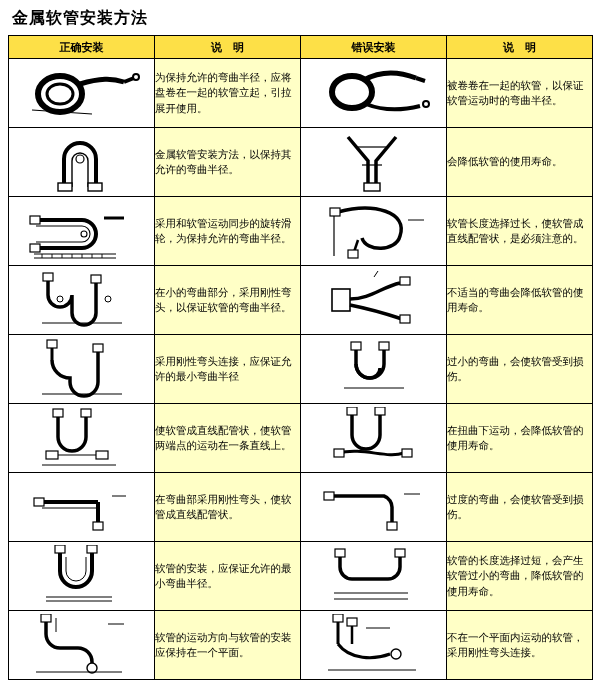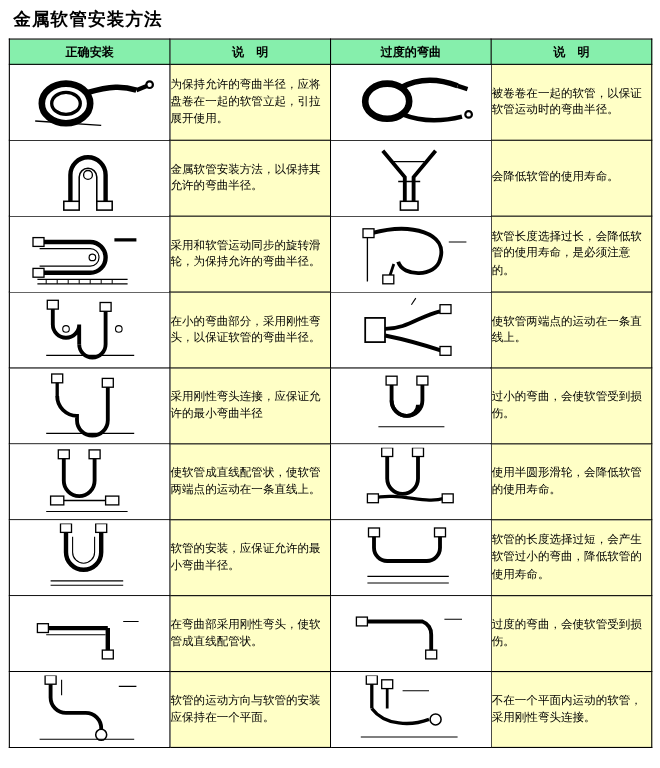--- a/index.html
+++ b/index.html
@@ -33,21 +33,21 @@
     width: 584px;
     table-layout: fixed;
     border: 1px solid #000;
   }
   table.matrix td, table.matrix th {
     border: 1px solid #000;
     vertical-align: middle;
     padding: 0;
   }
   .hdr {
-    background: #86efac;
+    background: #fde047;
     text-align: center;
     font-size: 11px;
     font-weight: bold;
     height: 22px;
     color: #000;
   }
   col.c-img { width: 146px; }
   col.c-txt { width: 146px; }
   .img-cell {
     background: #ffffff;
@@ -82,21 +82,21 @@
     <colgroup>
       <col class="c-img">
         <col class="c-txt">
         <col class="c-img">
         <col class="c-txt">
     </colgroup>
     <tbody>
         <tr>
       <th class="hdr">正确安装</th>
       <th class="hdr">说　明</th>
-      <th class="hdr">过度的弯曲</th>
+      <th class="hdr">错误安装</th>
       <th class="hdr">说　明</th>
     </tr>
 
     <tr>
       <td class="img-cell">
         <svg class="fig" viewBox="0 0 140 62">
           <g class="ln" stroke-width="1.6">
             <ellipse cx="48" cy="32" rx="22" ry="18" stroke-width="6"></ellipse>
             <ellipse cx="48" cy="32" rx="13" ry="10" stroke-width="3"></ellipse>
             <path d="M68 22 C 88 16, 100 16, 112 20" stroke-width="5"></path>
@@ -170,21 +170,21 @@
           <g class="ln" stroke-width="1.4">
             <path d="M30 10 L30 56" stroke-width="1.2"></path>
             <path d="M34 12 C 70 2, 104 12, 96 36 C 92 52, 62 52, 58 38" stroke-width="3.5"></path>
             <rect x="26" y="8" width="10" height="8" stroke-width="1.2" fill="#fff"></rect>
             <path d="M54 40 L50 52" stroke-width="2.5"></path>
             <rect x="44" y="50" width="10" height="8" stroke-width="1.2" fill="#fff"></rect>
             <path d="M104 20 L120 20" stroke-width="1"></path>
           </g>
         </svg>
       </td>
-      <td class="txt-cell">软管长度选择过长，会降低软管的使用寿命，是必须注意的。</td>
+      <td class="txt-cell">软管长度选择过长，使软管成直线配管状，是必须注意的。</td>
     </tr>
 
     <tr>
       <td class="img-cell">
         <svg class="fig" viewBox="0 0 140 62">
           <g class="ln" stroke-width="1.4">
             <path d="M36 6 L36 26 A12 12 0 0 0 60 26 L60 44" stroke-width="3.5"></path>
             <path d="M60 44 A12 12 0 0 0 84 44 L84 10" stroke-width="3.5"></path>
             <rect x="31" y="4" width="10" height="8" stroke-width="1.2" fill="#fff"></rect>
             <rect x="79" y="6" width="10" height="8" stroke-width="1.2" fill="#fff"></rect>
@@ -200,21 +200,21 @@
           <g class="ln" stroke-width="1.4">
             <rect x="28" y="20" width="18" height="22" stroke-width="1.6" fill="#fff"></rect>
             <path d="M46 30 C 66 30, 78 18, 96 14" stroke-width="3.5"></path>
             <path d="M46 36 C 66 40, 80 44, 98 50" stroke-width="3.5"></path>
             <rect x="96" y="8" width="10" height="8" stroke-width="1.2" fill="#fff"></rect>
             <rect x="96" y="46" width="10" height="8" stroke-width="1.2" fill="#fff"></rect>
             <path d="M70 8 L74 2" stroke-width="1"></path>
           </g>
         </svg>
       </td>
-      <td class="txt-cell">使软管两端点的运动在一条直线上。</td>
+      <td class="txt-cell">不适当的弯曲会降低软管的使用寿命。</td>
     </tr>
 
     <tr>
       <td class="img-cell">
         <svg class="fig" viewBox="0 0 140 62">
           <g class="ln" stroke-width="1.4">
             <path d="M40 4 L40 22" stroke-width="3"></path>
             <path d="M40 22 A18 18 0 0 0 58 40 L58 44 A14 14 0 0 0 86 44 L86 10" stroke-width="3.5"></path>
             <rect x="35" y="2" width="10" height="8" stroke-width="1.2" fill="#fff"></rect>
             <rect x="81" y="6" width="10" height="8" stroke-width="1.2" fill="#fff"></rect>
@@ -257,21 +257,48 @@
           <g class="ln" stroke-width="1.4">
             <path d="M48 4 L48 28 A14 14 0 0 0 76 28 L76 4" stroke-width="3.5"></path>
             <rect x="43" y="0" width="10" height="8" stroke-width="1.2" fill="#fff"></rect>
             <rect x="71" y="0" width="10" height="8" stroke-width="1.2" fill="#fff"></rect>
             <path d="M34 46 C 60 40, 82 52, 100 46" stroke-width="3"></path>
             <rect x="30" y="42" width="10" height="8" stroke-width="1.2" fill="#fff"></rect>
             <rect x="98" y="42" width="10" height="8" stroke-width="1.2" fill="#fff"></rect>
           </g>
         </svg>
       </td>
-      <td class="txt-cell">使用半圆形滑轮，会降低软管的使用寿命。</td>
+      <td class="txt-cell">在扭曲下运动，会降低软管的使用寿命。</td>
+    </tr>
+
+    <tr>
+      <td class="img-cell">
+        <svg class="fig" viewBox="0 0 140 62">
+          <g class="ln" stroke-width="1.4">
+            <path d="M28 26 L86 26" stroke-width="4"></path>
+            <path d="M86 26 L86 48" stroke-width="4"></path>
+            <rect x="22" y="22" width="10" height="8" stroke-width="1.2" fill="#fff"></rect>
+            <rect x="81" y="46" width="10" height="8" stroke-width="1.2" fill="#fff"></rect>
+            <path d="M30 32 L84 32" stroke-width="1"></path>
+            <path d="M100 20 L114 20" stroke-width="1"></path>
+          </g>
+        </svg>
+      </td>
+      <td class="txt-cell">在弯曲部采用刚性弯头，使软管成直线配管状。</td>
+      <td class="img-cell">
+        <svg class="fig" viewBox="0 0 140 62">
+          <g class="ln" stroke-width="1.4">
+            <path d="M26 20 L80 20 A12 12 0 0 1 88 32 L88 48" stroke-width="3.5"></path>
+            <rect x="20" y="16" width="10" height="8" stroke-width="1.2" fill="#fff"></rect>
+            <rect x="83" y="46" width="10" height="8" stroke-width="1.2" fill="#fff"></rect>
+            <path d="M100 18 L116 18" stroke-width="1"></path>
+          </g>
+        </svg>
+      </td>
+      <td class="txt-cell">过度的弯曲，会使软管受到损伤。</td>
     </tr>
 
     <tr>
       <td class="img-cell">
         <svg class="fig" viewBox="0 0 140 62">
           <g class="ln" stroke-width="1.4">
             <path d="M48 4 L48 26 A16 16 0 0 0 80 26 L80 4" stroke-width="4"></path>
             <rect x="43" y="0" width="10" height="8" stroke-width="1.2" fill="#fff"></rect>
             <rect x="75" y="0" width="10" height="8" stroke-width="1.2" fill="#fff"></rect>
             <path d="M54 12 L54 26 A10 10 0 0 0 74 26 L74 12" stroke-width="1"></path>
@@ -286,47 +313,20 @@
           <g class="ln" stroke-width="1.4">
             <path d="M36 10 L36 22 A12 12 0 0 0 48 34 L84 34 A12 12 0 0 0 96 22 L96 10" stroke-width="3.5"></path>
             <rect x="31" y="4" width="10" height="8" stroke-width="1.2" fill="#fff"></rect>
             <rect x="91" y="4" width="10" height="8" stroke-width="1.2" fill="#fff"></rect>
             <path d="M30 48 L104 48" stroke-width="1.2"></path>
             <path d="M30 54 L104 54" stroke-width="1"></path>
           </g>
         </svg>
       </td>
       <td class="txt-cell">软管的长度选择过短，会产生软管过小的弯曲，降低软管的使用寿命。</td>
-    </tr>
-
-    <tr>
-      <td class="img-cell">
-        <svg class="fig" viewBox="0 0 140 62">
-          <g class="ln" stroke-width="1.4">
-            <path d="M28 26 L86 26" stroke-width="4"></path>
-            <path d="M86 26 L86 48" stroke-width="4"></path>
-            <rect x="22" y="22" width="10" height="8" stroke-width="1.2" fill="#fff"></rect>
-            <rect x="81" y="46" width="10" height="8" stroke-width="1.2" fill="#fff"></rect>
-            <path d="M30 32 L84 32" stroke-width="1"></path>
-            <path d="M100 20 L114 20" stroke-width="1"></path>
-          </g>
-        </svg>
-      </td>
-      <td class="txt-cell">在弯曲部采用刚性弯头，使软管成直线配管状。</td>
-      <td class="img-cell">
-        <svg class="fig" viewBox="0 0 140 62">
-          <g class="ln" stroke-width="1.4">
-            <path d="M26 20 L80 20 A12 12 0 0 1 88 32 L88 48" stroke-width="3.5"></path>
-            <rect x="20" y="16" width="10" height="8" stroke-width="1.2" fill="#fff"></rect>
-            <rect x="83" y="46" width="10" height="8" stroke-width="1.2" fill="#fff"></rect>
-            <path d="M100 18 L116 18" stroke-width="1"></path>
-          </g>
-        </svg>
-      </td>
-      <td class="txt-cell">过度的弯曲，会使软管受到损伤。</td>
     </tr>
 
     <tr>
       <td class="img-cell">
         <svg class="fig" viewBox="0 0 140 62">
           <g class="ln" stroke-width="1.4">
             <path d="M34 4 L34 20 A14 14 0 0 0 48 34 L66 34 A14 14 0 0 1 80 48 L80 52" stroke-width="3.5"></path>
             <path d="M44 4 L44 18" stroke-width="1"></path>
             <rect x="29" y="0" width="10" height="8" stroke-width="1.2" fill="#fff"></rect>
             <circle cx="80" cy="54" r="5" stroke-width="1.4" fill="#fff"></circle>

